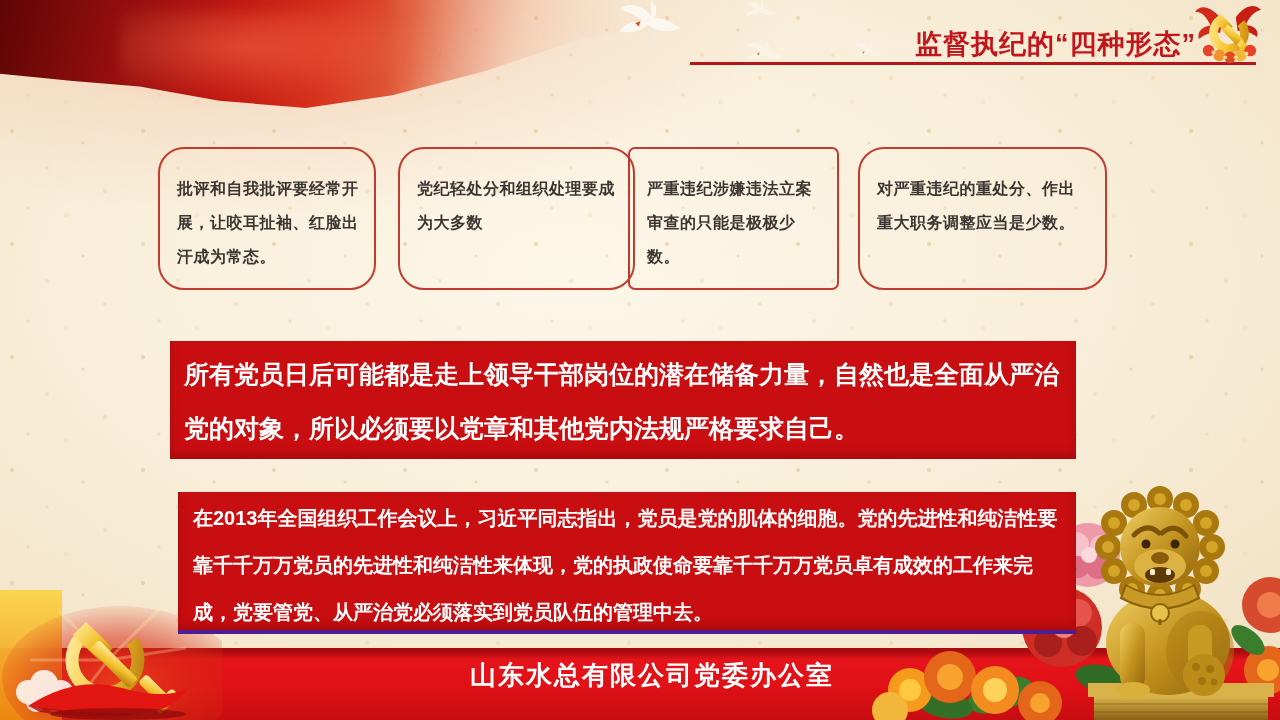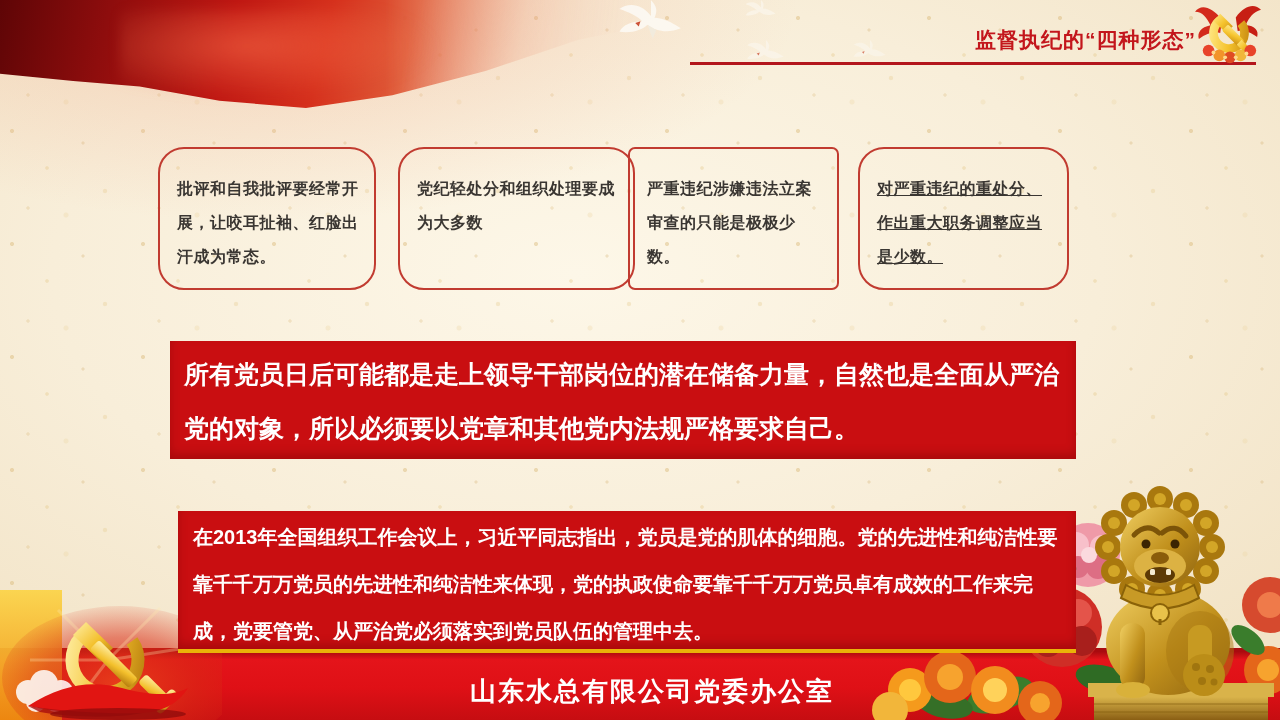--- a/index.html
+++ b/index.html
@@ -36,61 +36,60 @@
     filter: blur(.6px);
   }
   .flag-sheen {
     position:absolute; left:120px; top:10px; width:320px; height:90px; z-index:1; pointer-events:none;
     background: radial-gradient(ellipse at 40% 40%, rgba(255,120,80,.5), transparent 70%);
     filter: blur(6px);
   }
   
   .slide-title {
     position:absolute; top:26px; right:84px; z-index:2;
-    font-size:21px; font-weight:bold; color:#c3161c; letter-spacing:1px; white-space:nowrap;
+    font-size:27px; font-weight:bold; color:#c3161c; letter-spacing:1px; white-space:nowrap;
   }
   .title-rule {
     position:absolute; left:690px; top:62px; width:566px; height:3px;
     background:#b3161c; z-index:2;
   }
   .emblem-tr { position:absolute; left:1192px; top:2px; width:72px; height:66px; z-index:2; }
   .dove { position:absolute; z-index:1; }
   
   .form-box {
     position:absolute; top:147px; height:143px; z-index:2;
     border:2px solid #c13b30; border-radius:26px;
     padding:23px 15px 0 17px;
     font-size:16px; font-weight:bold; color:#3a3632; line-height:34px; letter-spacing:.5px;
   }
   .box-1 { left:158px; width:218px; }
   .box-2 { left:398px; width:237px; }
   .box-3 { left:628px; width:211px;border-radius:7px; }
-  .box-4 { left:858px; width:211px;text-decoration:underline; }
+  .box-4 { left:858px; width:249px; }
   
   .banner {
     position:absolute; z-index:4; background:#c90e11; color:#fff; font-weight:bold;
     box-shadow: inset 0 -5px 10px rgba(110,0,0,.35);
   }
   .banner-1 {
     left:170px; top:341px; width:906px; height:118px;
     font-size:25px; line-height:54px; padding:6px 12px 16px 14px;
   }
   .banner-2 {
     left:178px; top:492px; width:898px; height:142px;
     font-size:20px; line-height:47px; padding:3px 18px 0 15px;
-    border-bottom:4px solid #eab308;
-    margin-top:19px;
+    border-bottom:4px solid #4c1d95;
   }
   
   .footer-bar {
     position:absolute; left:0; top:648px; width:1280px; height:72px; z-index:2;
     background: linear-gradient(180deg, #a90b0f 0%, #a90b0f 5%, #e4141a 16%, #df1016 55%, #c60d11 100%);
   }
   .footer-text {
-    position:absolute; left:0; right:0; top:26px; text-align:center;
+    position:absolute; left:0; right:0; top:10px; text-align:center;
     color:#fff; font-weight:bold; font-size:26px; letter-spacing:2px;padding-left:24px;
   }
   
   .emblem-bl { position:absolute; left:0; top:590px; width:222px; height:130px; z-index:3; }
   .lion-scene { position:absolute; left:850px; top:455px; width:430px; height:265px; z-index:3; }
 </style>
 </head>
 <body>
 
 <div class="speckle"></div>

